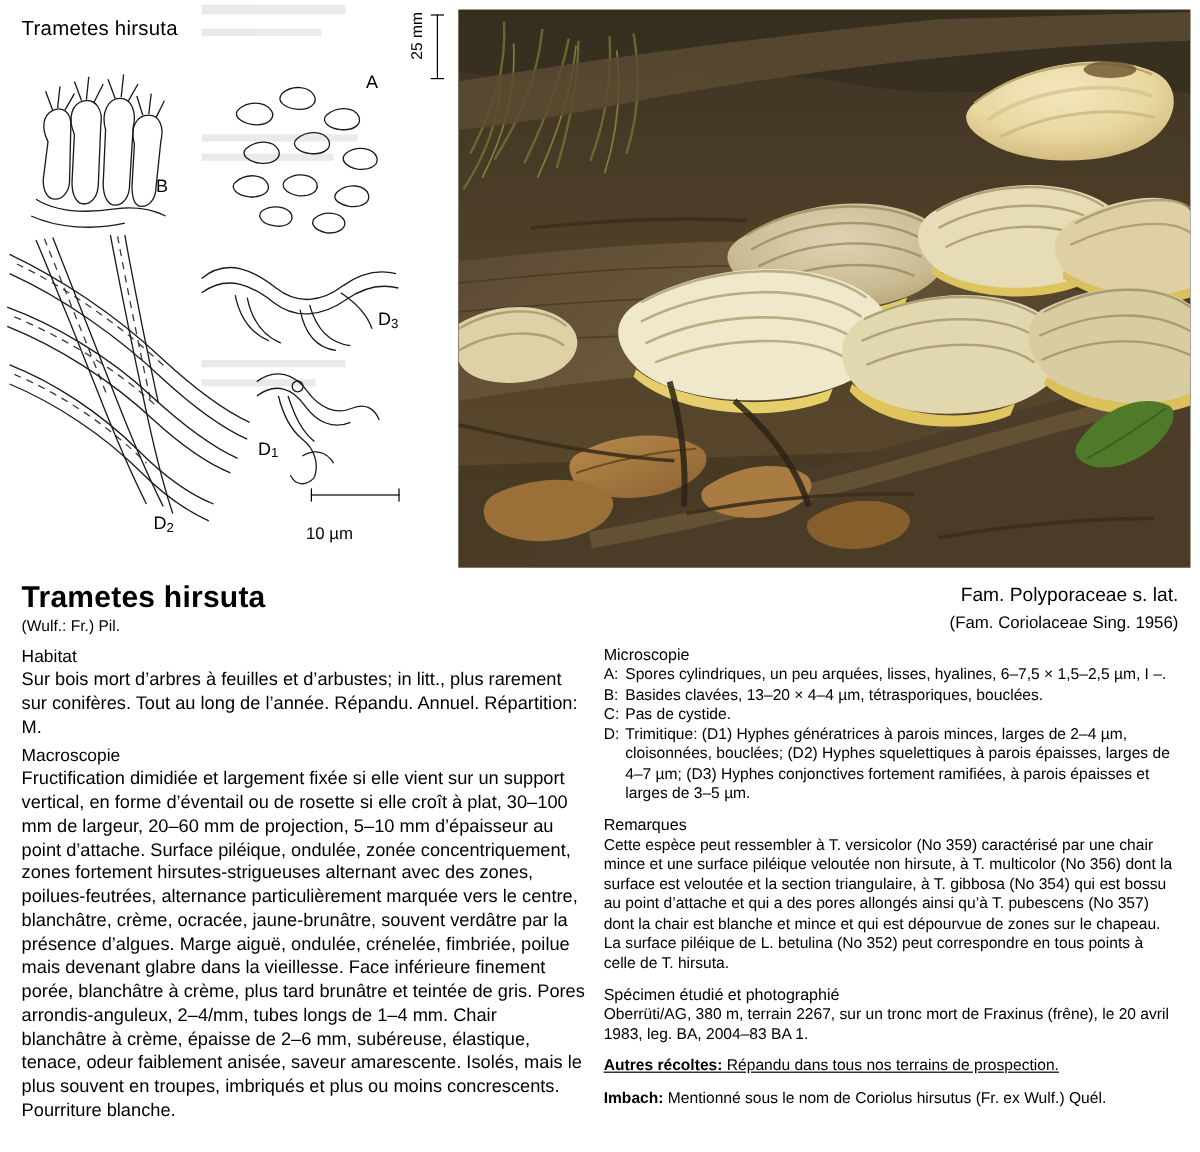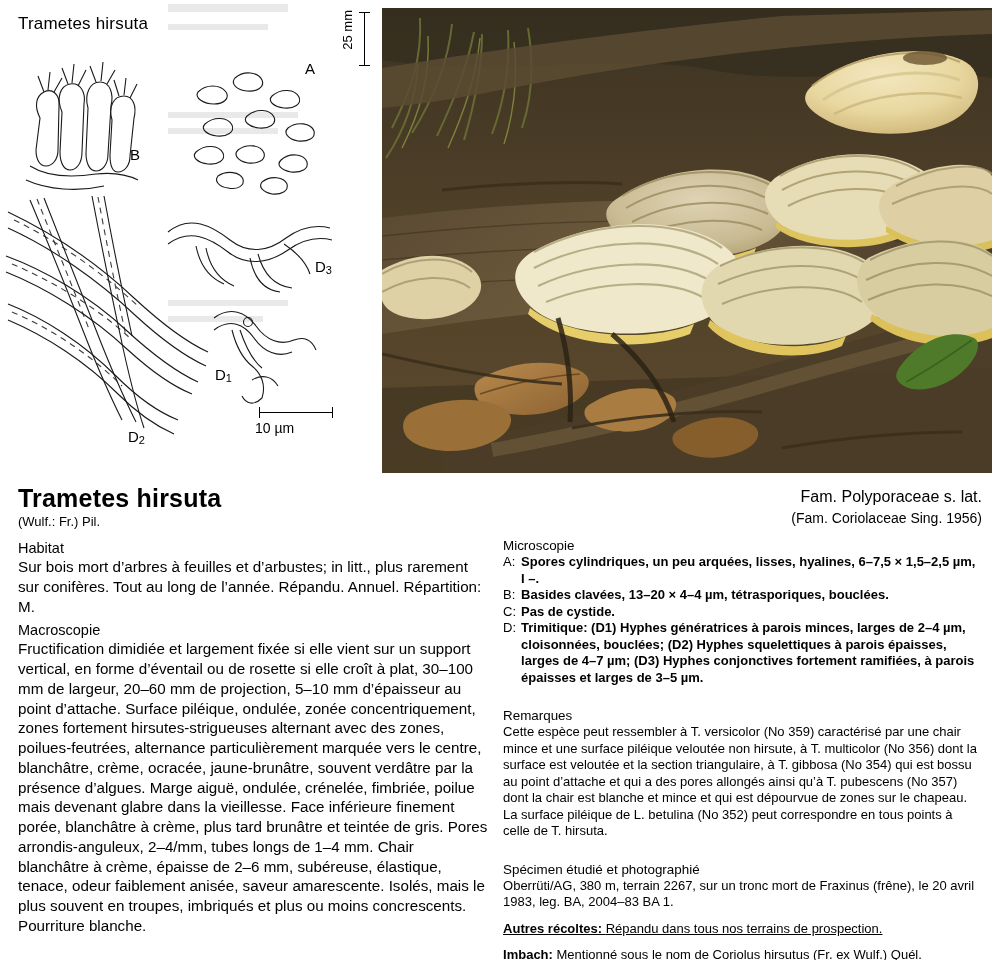--- a/index.html
+++ b/index.html
@@ -52,21 +52,21 @@
   }
   .scalebar-h .bar{
     position:absolute;left:4px;top:4px;width:74px;height:1px;background:#000;
   }
   .scalebar-h .bar:before,.scalebar-h .bar:after{
     content:"";position:absolute;top:-5px;width:1px;height:11px;background:#000;
   }
   .scalebar-h .bar:before{left:0;}
   .scalebar-h .bar:after{right:0;}
   .scalebar-h .lbl{
-    position:absolute;left:0;top:12px;font-size:14px;white-space:nowrap;
+    position:absolute;left:0;top:28px;font-size:14px;white-space:nowrap;
   }
 
   .lbl-abs{position:absolute;font-size:15px;}
   .lbl-abs .sub{font-size:11px;vertical-align:-2px;}
 
   .drawing-canvas{position:absolute;left:0;top:0;width:382px;height:478px;}
 
   
   .body{position:relative;width:1000px;padding:0 10px;box-sizing:border-box;}
 
@@ -91,27 +91,27 @@
 
   .sec-h{font-weight:normal;font-size:14.5px;margin:6px 0 1px 0;}
   .sec-h.first{margin-top:2px;}
   p.blk{
     margin:0 0 2px 0;
     font-size:15.2px;
     line-height:1.30;
     text-align:left;
   }
   .col-right p.blk{font-size:13px;line-height:1.27;}
-  .col-right .sec-h{font-size:13.4px;margin-top:22px;}
+  .col-right .sec-h{font-size:13.4px;margin-top:10px;}
   .col-right .sec-h.first{margin-top:0;}
 
   .micro-list{margin:0;padding:0;font-size:13px;line-height:1.27;}
   .micro-row{display:flex;margin-bottom:0px;}
   .micro-key{width:18px;flex:0 0 18px;}
-  .micro-val{flex:1 1 auto;font-weight:bold;}
+  .micro-val{flex:1 1 auto;}
 
   .inline-lbl{font-weight:bold;}
 </style>
 </head>
 <body>
 
 <div class="page">
 
   <div class="plate">
 

